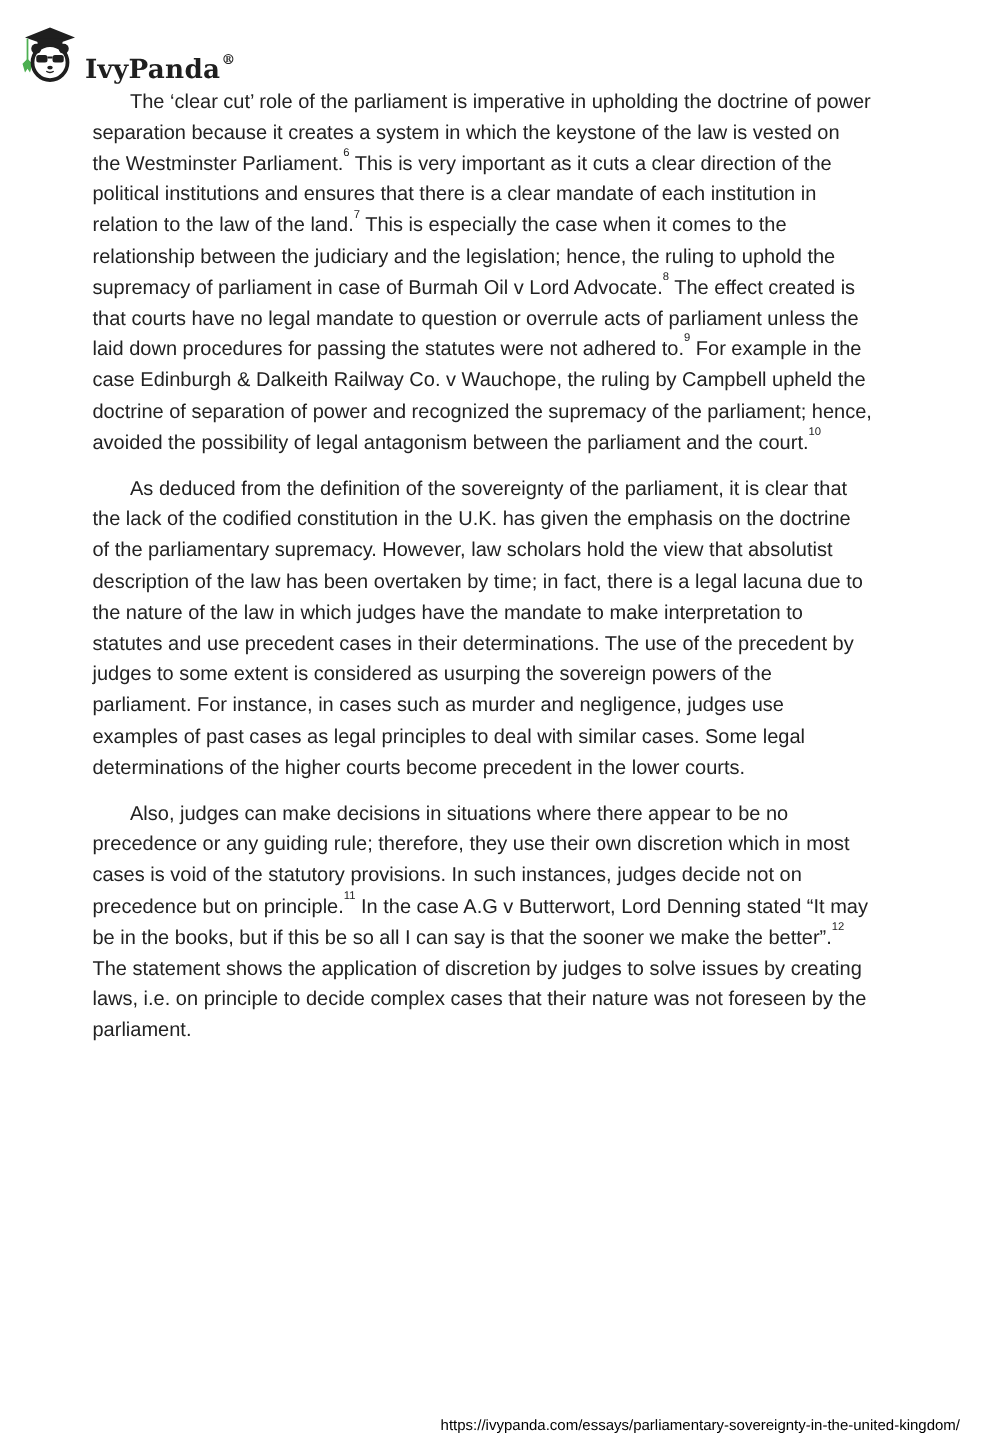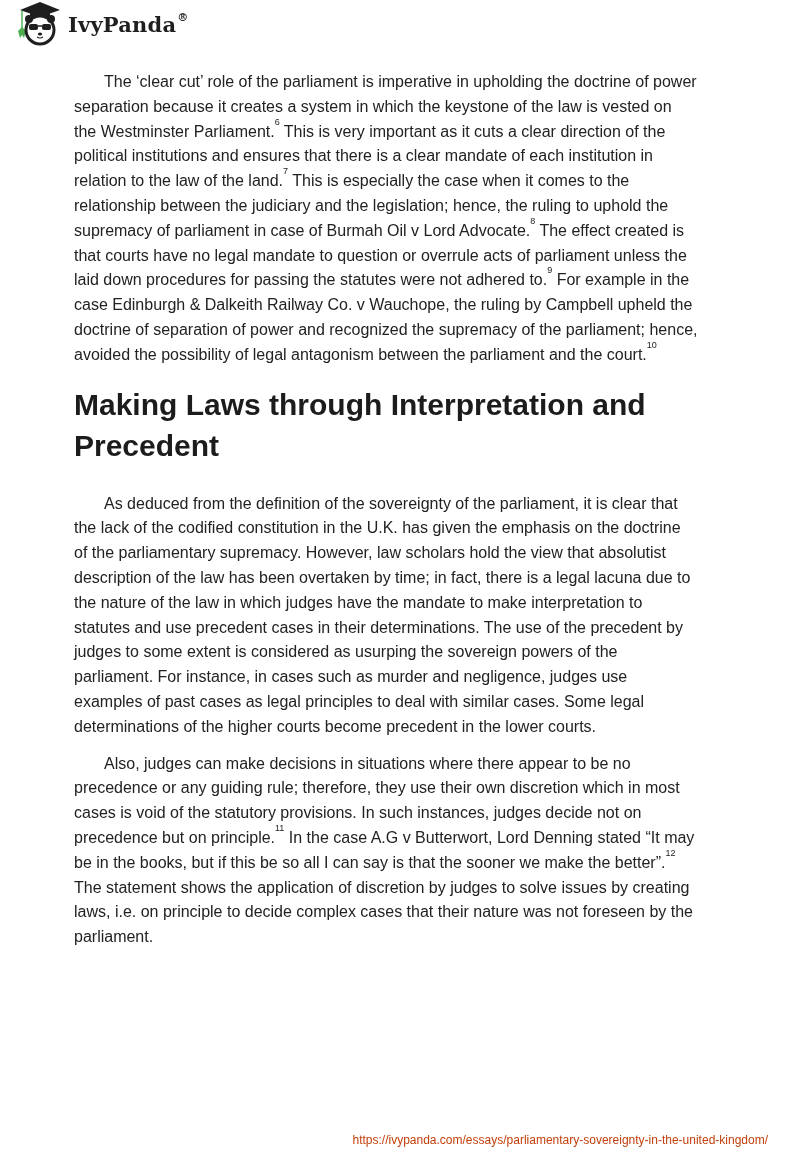--- a/index.html
+++ b/index.html
@@ -17,23 +17,23 @@
     }
     .header {
       position: absolute;
       top: 0; left: 0;
       width: 800px;
       height: 60px;
     }
     .logo {
       position: absolute;
       left: 16px;
-      top: 0;
+      top: 20px;
       display: flex;
-      align-items: center;
+      align-items: flex-end;
     }
     .logo svg { display: block; }
     .brand {
       margin-left: 8px;
       font-family: "DejaVu Serif", serif;
       font-weight: bold;
       font-size: 21px;
       color: #1f1f1f;
       letter-spacing: 0.2px;
       position: relative;
@@ -82,21 +82,21 @@
       line-height: 41px;
       font-weight: bold;
       color: #1c1c1c;
       white-space: nowrap;
     }
     .footer-url {
       position: absolute;
       right: 32px;
       top: 1133px;
       font-size: 12px;
-      color: #c2410c;
+      color: #000000;
     }
   </style>
 </head>
 <body>
 
 <div class="header">
   <div class="logo">
     <span>
       <svg width="44" height="46" viewBox="0 0 44 46">
 
@@ -119,20 +119,19 @@
       </svg>
     </span>
     <span class="brand"><span>IvyPanda</span><sup>®</sup></span>
   </div>
 </div>
 
 <div class="content">
   <div id="intro-paras">
       <p class="para"><span class="indent"></span>The ‘clear cut’ role of the parliament is imperative in upholding the doctrine of power<br>separation because it creates a system in which the keystone of the law is vested on<br>the Westminster Parliament.<sup class="fn">6</sup> This is very important as it cuts a clear direction of the<br>political institutions and ensures that there is a clear mandate of each institution in<br>relation to the law of the land.<sup class="fn">7</sup> This is especially the case when it comes to the<br>relationship between the judiciary and the legislation; hence, the ruling to uphold the<br>supremacy of parliament in case of Burmah Oil v Lord Advocate.<sup class="fn">8</sup> The effect created is<br>that courts have no legal mandate to question or overrule acts of parliament unless the<br>laid down procedures for passing the statutes were not adhered to.<sup class="fn">9</sup> For example in the<br>case Edinburgh &amp; Dalkeith Railway Co. v Wauchope, the ruling by Campbell upheld the<br>doctrine of separation of power and recognized the supremacy of the parliament; hence,<br>avoided the possibility of legal antagonism between the parliament and the court.<sup class="fn">10</sup></p>
     </div>
-  <h2 class="section-heading"><span>Making Laws through Interpretation and</span><br><span>Precedent</span></h2>
   <div id="section-paras">
       <p class="para"><span class="indent"></span>As deduced from the definition of the sovereignty of the parliament, it is clear that<br>the lack of the codified constitution in the U.K. has given the emphasis on the doctrine<br>of the parliamentary supremacy. However, law scholars hold the view that absolutist<br>description of the law has been overtaken by time; in fact, there is a legal lacuna due to<br>the nature of the law in which judges have the mandate to make interpretation to<br>statutes and use precedent cases in their determinations. The use of the precedent by<br>judges to some extent is considered as usurping the sovereign powers of the<br>parliament. For instance, in cases such as murder and negligence, judges use<br>examples of past cases as legal principles to deal with similar cases. Some legal<br>determinations of the higher courts become precedent in the lower courts.</p>
       <p class="para"><span class="indent"></span>Also, judges can make decisions in situations where there appear to be no<br>precedence or any guiding rule; therefore, they use their own discretion which in most<br>cases is void of the statutory provisions. In such instances, judges decide not on<br>precedence but on principle.<sup class="fn">11</sup> In the case A.G v Butterwort, Lord Denning stated “It may<br>be in the books, but if this be so all I can say is that the sooner we make the better”.<sup class="fn">12</sup><br>The statement shows the application of discretion by judges to solve issues by creating<br>laws, i.e. on principle to decide complex cases that their nature was not foreseen by the<br>parliament.</p>
     </div>
 </div>
 
 <div class="footer-url">https://ivypanda.com/essays/parliamentary-sovereignty-in-the-united-kingdom/</div>
 
 </body></html>

